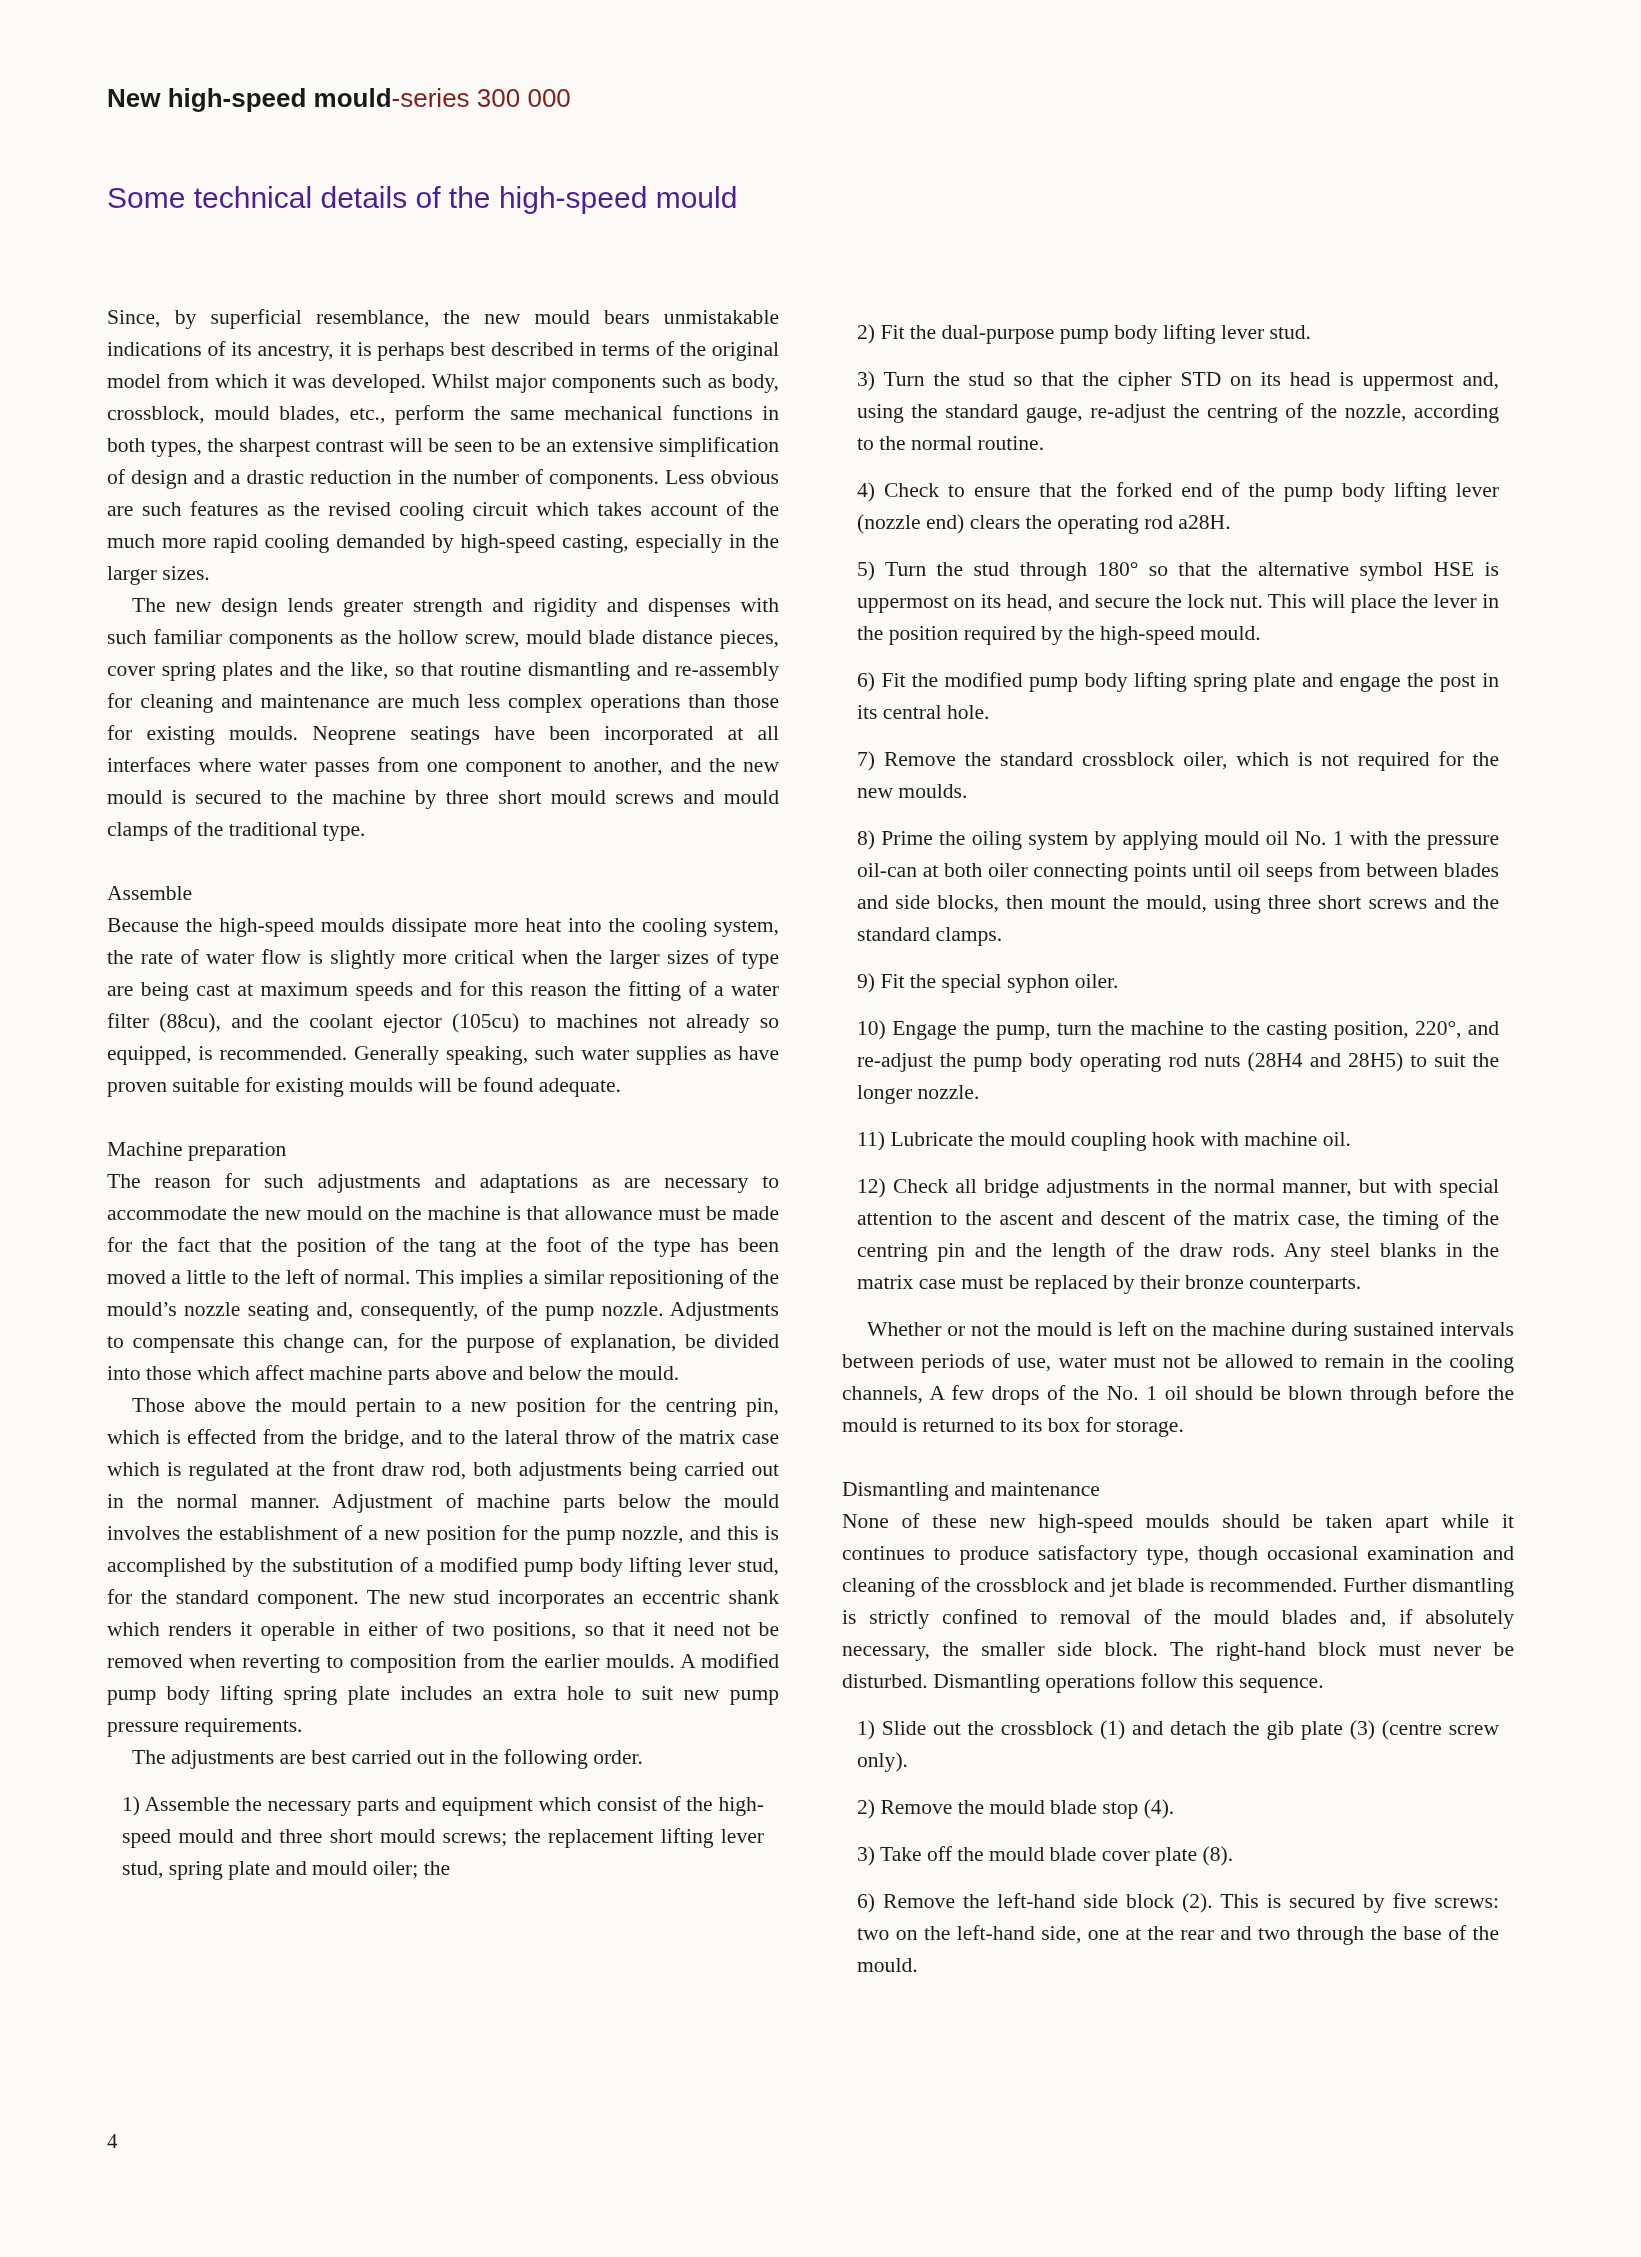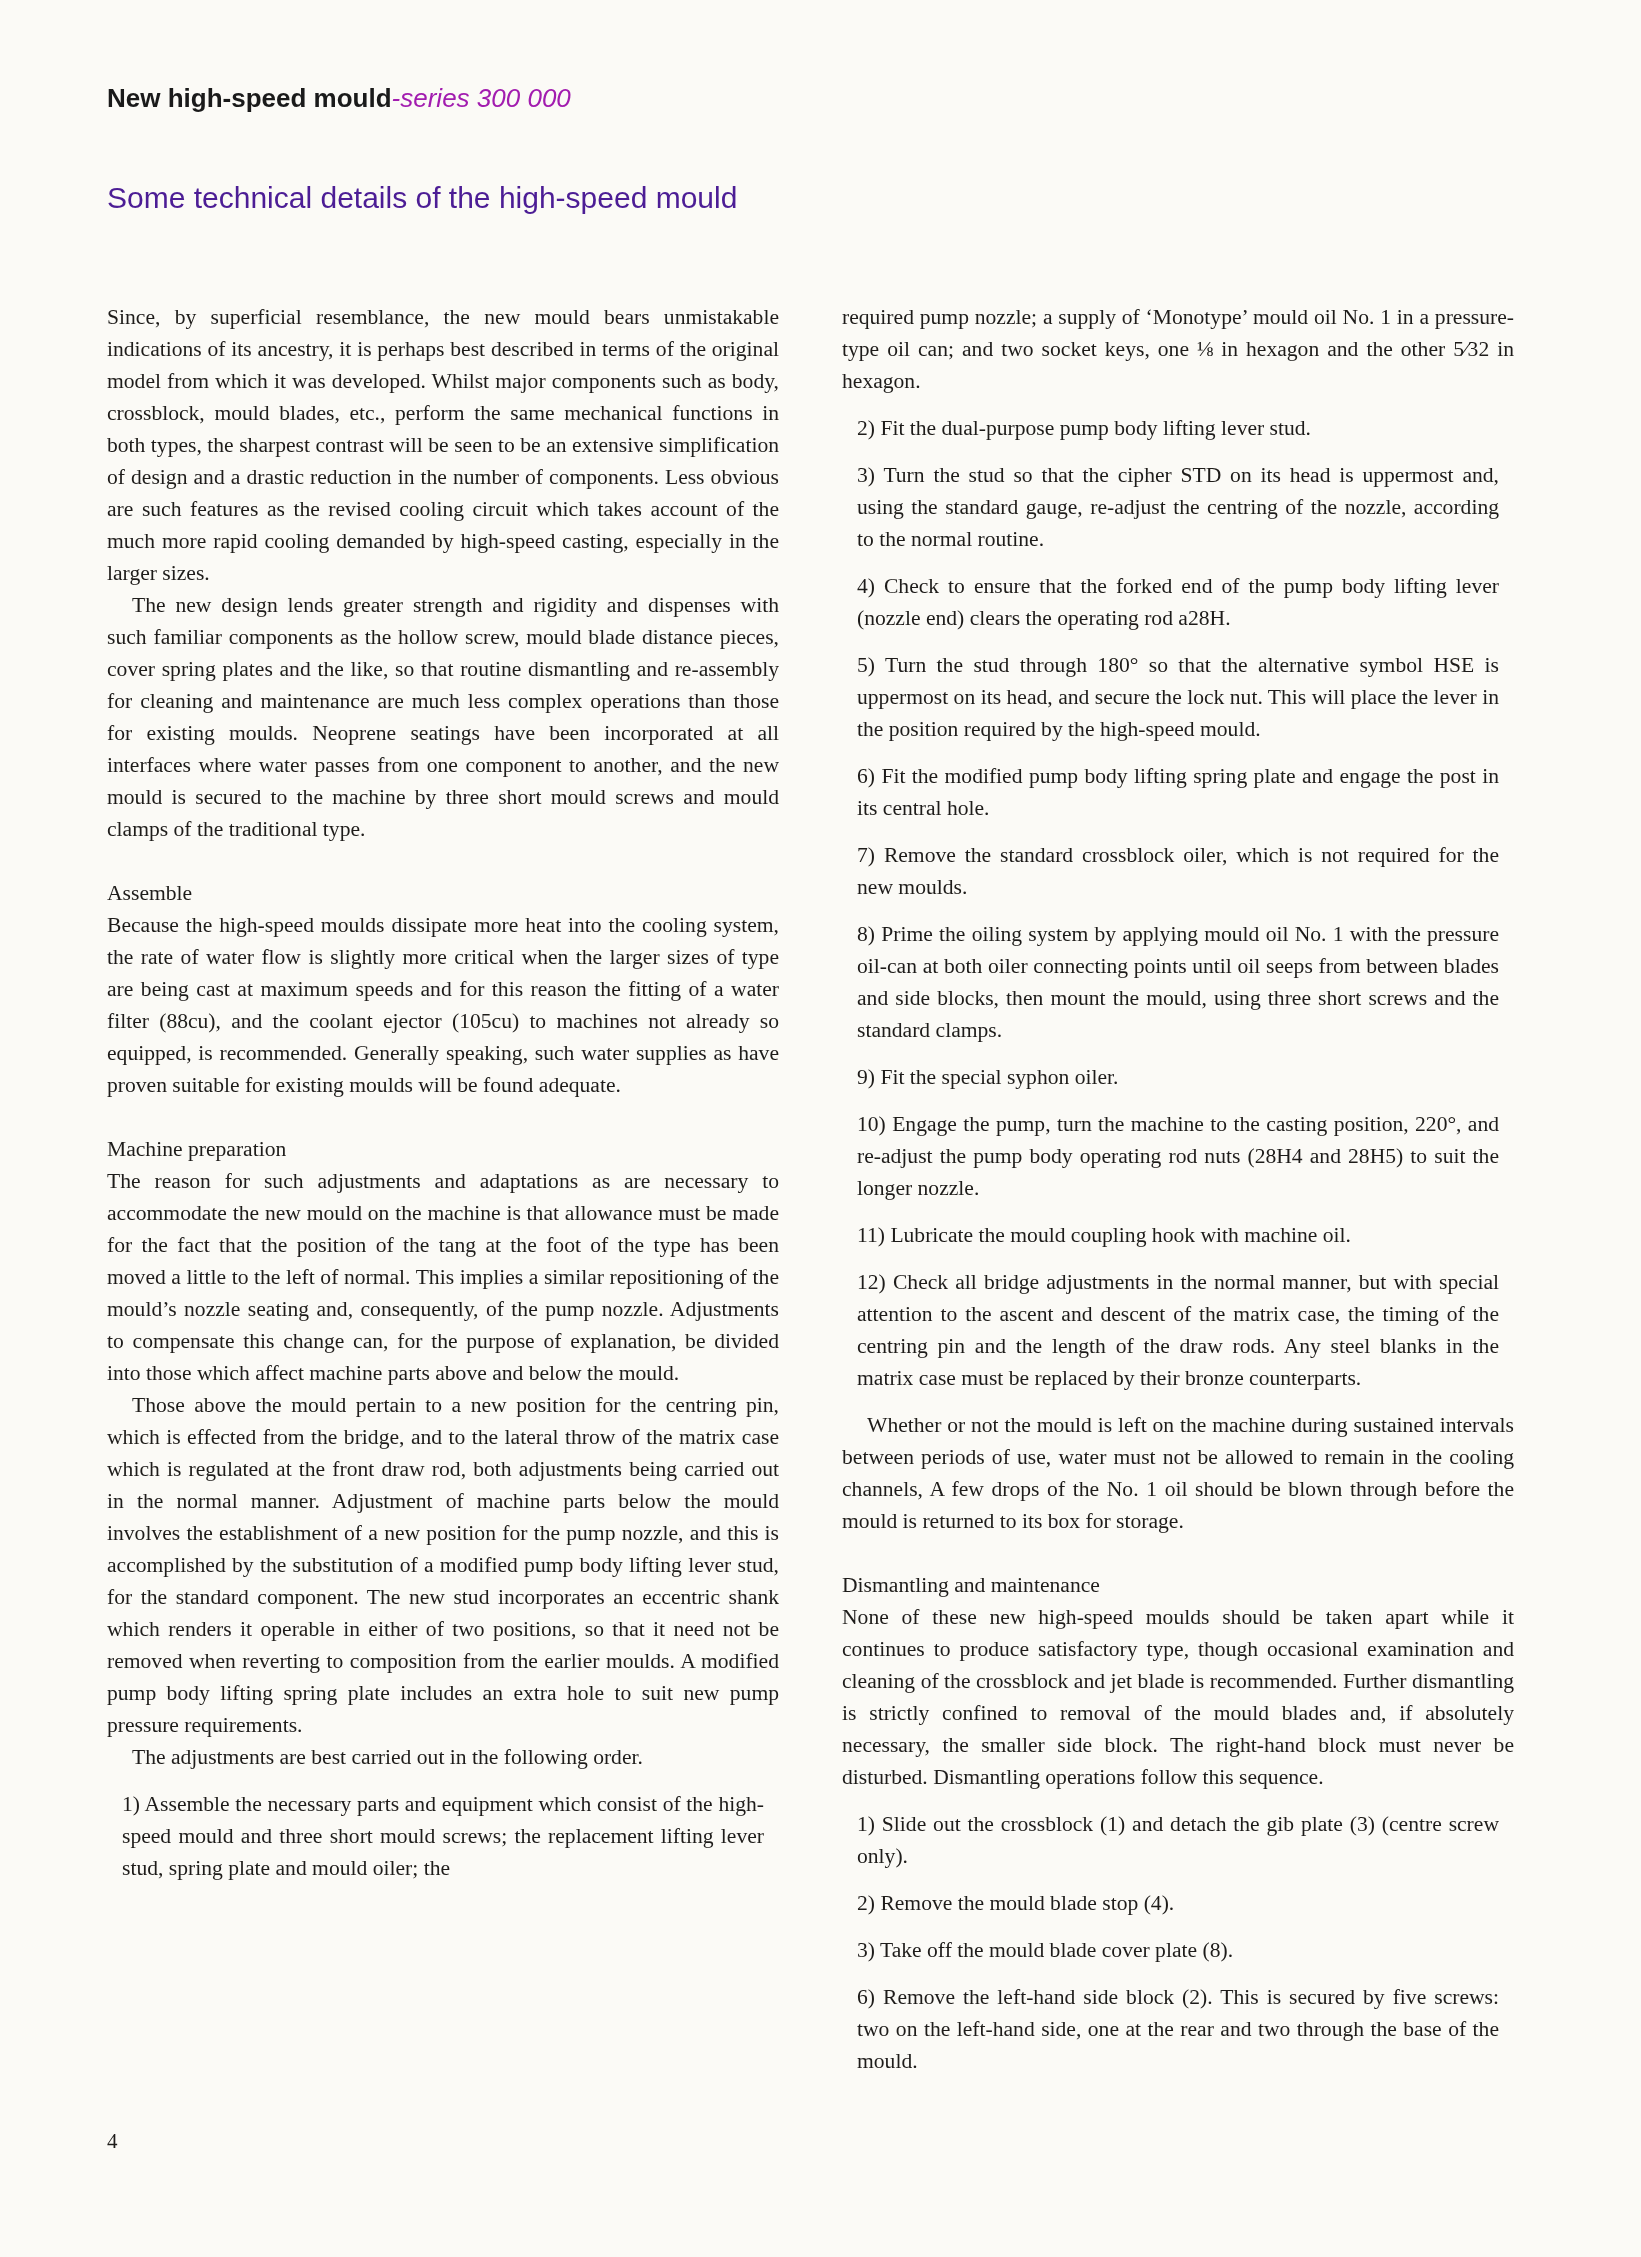--- a/index.html
+++ b/index.html
@@ -14,21 +14,21 @@
     .header {
       position: absolute;
       left: 107px;
       top: 83px;
       font-family: "Liberation Sans", sans-serif;
       font-size: 26px;
       color: #1a1a1a;
       white-space: nowrap;
     }
     .header .bold { font-weight: bold; }
-    .header .light { font-weight: normal; color: #a21caf; font-style: italic; }
+    .header .light { font-weight: normal; color: #7f1d1d; }
     .subtitle {
       position: absolute;
       left: 107px;
       top: 181px;
       font-family: "Liberation Sans", sans-serif;
       font-size: 30px;
       color: #4c1d95;
       white-space: nowrap;
     }
     .col {
@@ -79,21 +79,20 @@
   <p>Because the high-speed moulds dissipate more heat into the cooling system, the rate of water flow is slightly more critical when the larger sizes of type are being cast at maximum speeds and for this reason the fitting of a water filter (88cu), and the coolant ejector (105cu) to machines not already so equipped, is recommended. Generally speaking, such water supplies as have proven suitable for existing moulds will be found adequate.</p>
 
   <h3>Machine preparation</h3>
   <p>The reason for such adjustments and adaptations as are necessary to accommodate the new mould on the machine is that allowance must be made for the fact that the position of the tang at the foot of the type has been moved a little to the left of normal. This implies a similar repositioning of the mould’s nozzle seating and, consequently, of the pump nozzle. Adjustments to compensate this change can, for the purpose of explanation, be divided into those which affect machine parts above and below the mould.</p>
   <p class="indent">Those above the mould pertain to a new position for the centring pin, which is effected from the bridge, and to the lateral throw of the matrix case which is regulated at the front draw rod, both adjustments being carried out in the normal manner. Adjustment of machine parts below the mould involves the establishment of a new position for the pump nozzle, and this is accomplished by the substitution of a modified pump body lifting lever stud, for the standard component. The new stud incorporates an eccentric shank which renders it operable in either of two positions, so that it need not be removed when reverting to composition from the earlier moulds. A modified pump body lifting spring plate includes an extra hole to suit new pump pressure requirements.</p>
   <p class="indent">The adjustments are best carried out in the following order.</p>
   <p class="list-item">1) Assemble the necessary parts and equipment which consist of the high-speed mould and three short mould screws; the replacement lifting lever stud, spring plate and mould oiler; the</p>
 </div>
 
 <div class="col right">
-  <p>required pump nozzle; a supply of ‘Monotype’ mould oil No. 1 in a pressure-type oil can; and two socket keys, one ⅛ in hexagon and the other 5⁄32 in hexagon.</p>
   <p class="list-item">2) Fit the dual-purpose pump body lifting lever stud.</p>
   <p class="list-item">3) Turn the stud so that the cipher STD on its head is uppermost and, using the standard gauge, re-adjust the centring of the nozzle, according to the normal routine.</p>
   <p class="list-item">4) Check to ensure that the forked end of the pump body lifting lever (nozzle end) clears the operating rod a28H.</p>
   <p class="list-item">5) Turn the stud through 180° so that the alternative symbol HSE is uppermost on its head, and secure the lock nut. This will place the lever in the position required by the high-speed mould.</p>
   <p class="list-item">6) Fit the modified pump body lifting spring plate and engage the post in its central hole.</p>
   <p class="list-item">7) Remove the standard crossblock oiler, which is not required for the new moulds.</p>
   <p class="list-item">8) Prime the oiling system by applying mould oil No. 1 with the pressure oil-can at both oiler connecting points until oil seeps from between blades and side blocks, then mount the mould, using three short screws and the standard clamps.</p>
   <p class="list-item">9) Fit the special syphon oiler.</p>
   <p class="list-item">10) Engage the pump, turn the machine to the casting position, 220°, and re-adjust the pump body operating rod nuts (28H4 and 28H5) to suit the longer nozzle.</p>
   <p class="list-item">11) Lubricate the mould coupling hook with machine oil.</p>

